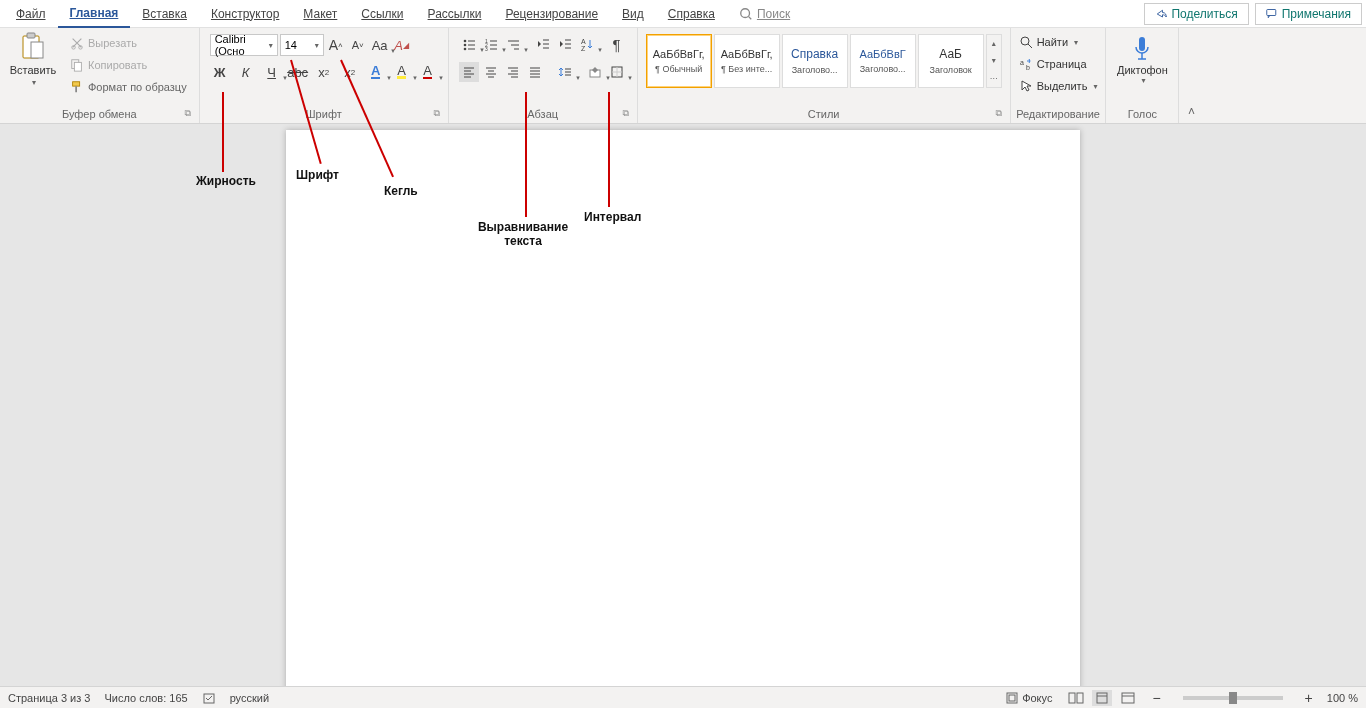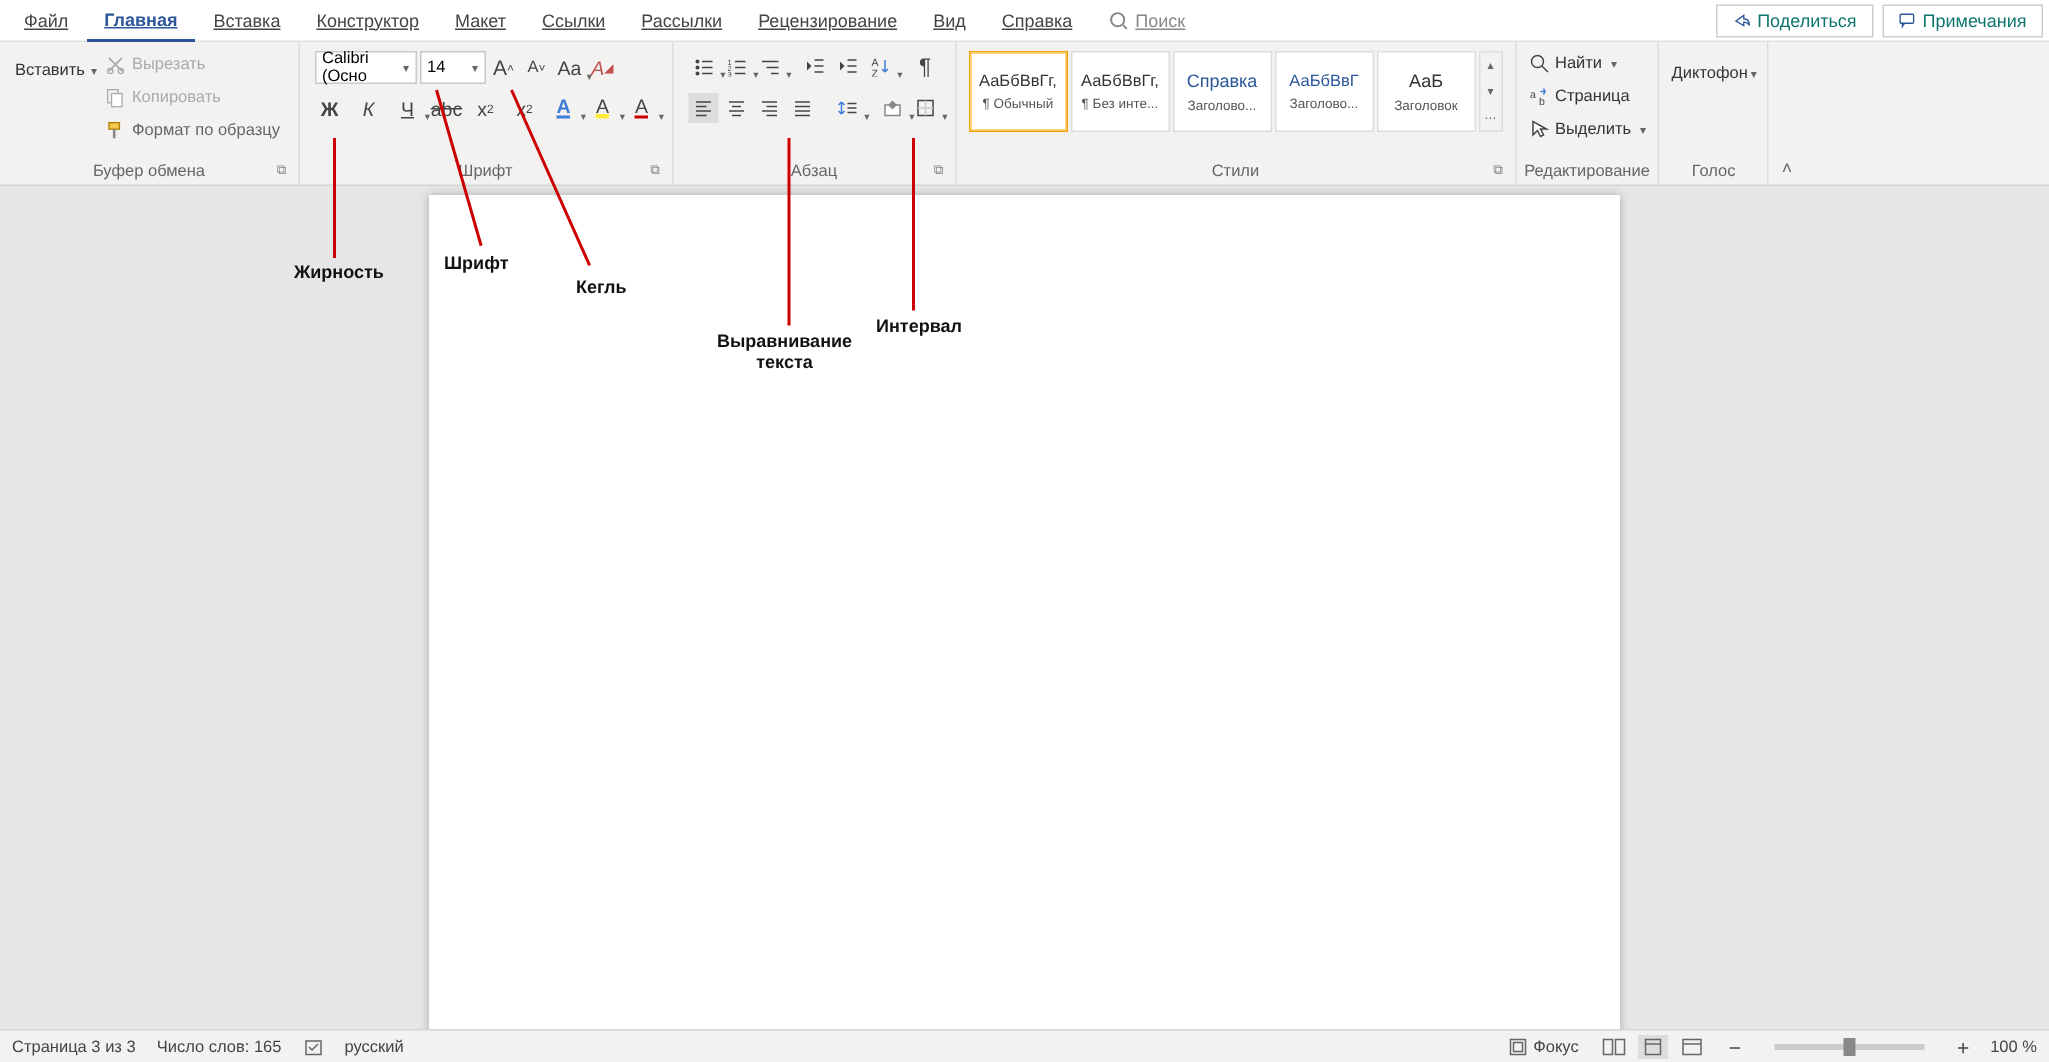--- a/index.html
+++ b/index.html
@@ -15,21 +15,21 @@
 .topbtn { border: 1px solid #ccc; background: #fff; padding: 2px 10px; height: 22px; font-size: 12px; color: #0f766e; display: flex; align-items: center; gap: 4px; margin-left: 6px; }
 
 
 .ribbon { background: #f3f2f1; height: 96px; display: flex; border-bottom: 1px solid #d4d4d4; }
 .group { display: flex; flex-direction: column; border-right: 1px solid #ddd; padding: 2px 4px 0 4px; position: relative; }
 .group-body { flex: 1; display: flex; align-items: flex-start; }
 .group-label { text-align: center; font-size: 11px; color: #666; padding: 2px 0 3px; position: relative; }
 .group-label .launcher { position: absolute; right: 2px; top: 2px; width: 10px; height: 10px; font-size: 9px; color: #888; }
 
 .vcol { display: flex; flex-direction: column; align-items: center; padding: 2px 4px; }
-.paste-btn { display: flex; flex-direction: row; align-items: center; width: 50px; font-size: 11px; color: #333; gap: 2px; }
+.paste-btn { display: flex; flex-direction: column; align-items: center; width: 50px; font-size: 11px; color: #333; gap: 2px; }
 .small-row { display: flex; align-items: center; gap: 4px; font-size: 11px; color: #666; height: 22px; padding: 0 4px; }
 .small-row.disabled { color: #aaa; }
 
 .font-row1 { display: flex; gap: 2px; align-items: center; margin-bottom: 6px; }
 .font-row2 { display: flex; gap: 6px; align-items: center; }
 .combo { border: 1px solid #c8c8c8; background: #fff; height: 22px; font-size: 11px; display: flex; align-items: center; padding: 0 4px; }
 .combo.font { width: 68px; }
 .combo.size { width: 44px; }
 .ibtn { width: 20px; height: 20px; display: flex; align-items: center; justify-content: center; font-size: 13px; color: #444; position: relative; }
 .ibtn.split::after { content: "▾"; font-size: 7px; position: absolute; right: -5px; bottom: 0; color: #666; }
@@ -45,21 +45,21 @@
 .style-prev { font-size: 11px; color: #333; margin-bottom: 4px; }
 .style-item.h1 .style-prev { color: #2b579a; font-size: 12px; }
 .style-item.h2 .style-prev { color: #2b579a; font-size: 11px; }
 .style-item.title .style-prev { font-size: 12px; color: #333; }
 .styles-more { width: 16px; display: flex; flex-direction: column; border: 1px solid #ddd; }
 .styles-more div { flex: 1; display: flex; align-items: center; justify-content: center; font-size: 8px; color: #666; }
 
 .edit-col { display: flex; flex-direction: column; gap: 2px; padding: 2px 4px; }
 .edit-row { display: flex; align-items: center; gap: 4px; font-size: 11px; color: #333; height: 20px; }
 
-.voice-btn { display: flex; flex-direction: row; align-items: center; width: 64px; font-size: 11px; color: #333; padding: 4px; }
+.voice-btn { display: flex; flex-direction: column; align-items: center; width: 64px; font-size: 11px; color: #333; padding: 4px; }
 
 .collapse { width: 24px; display: flex; align-items: flex-end; justify-content: center; padding-bottom: 4px; color: #666; font-size: 12px; }
 
 
 .doc-area { position: absolute; top: 124px; left: 0; right: 0; bottom: 22px; background: #e6e6e6; display: flex; justify-content: center; overflow: hidden; }
 .page { width: 794px; background: #fff; box-shadow: 0 0 6px rgba(0,0,0,0.25); margin-top: 6px; height: 900px; }
 
 
 .anno-line { position: absolute; background: #cc0000; width: 2px; }
 .anno-text { position: absolute; font-size: 12px; font-weight: 700; color: #111; }

